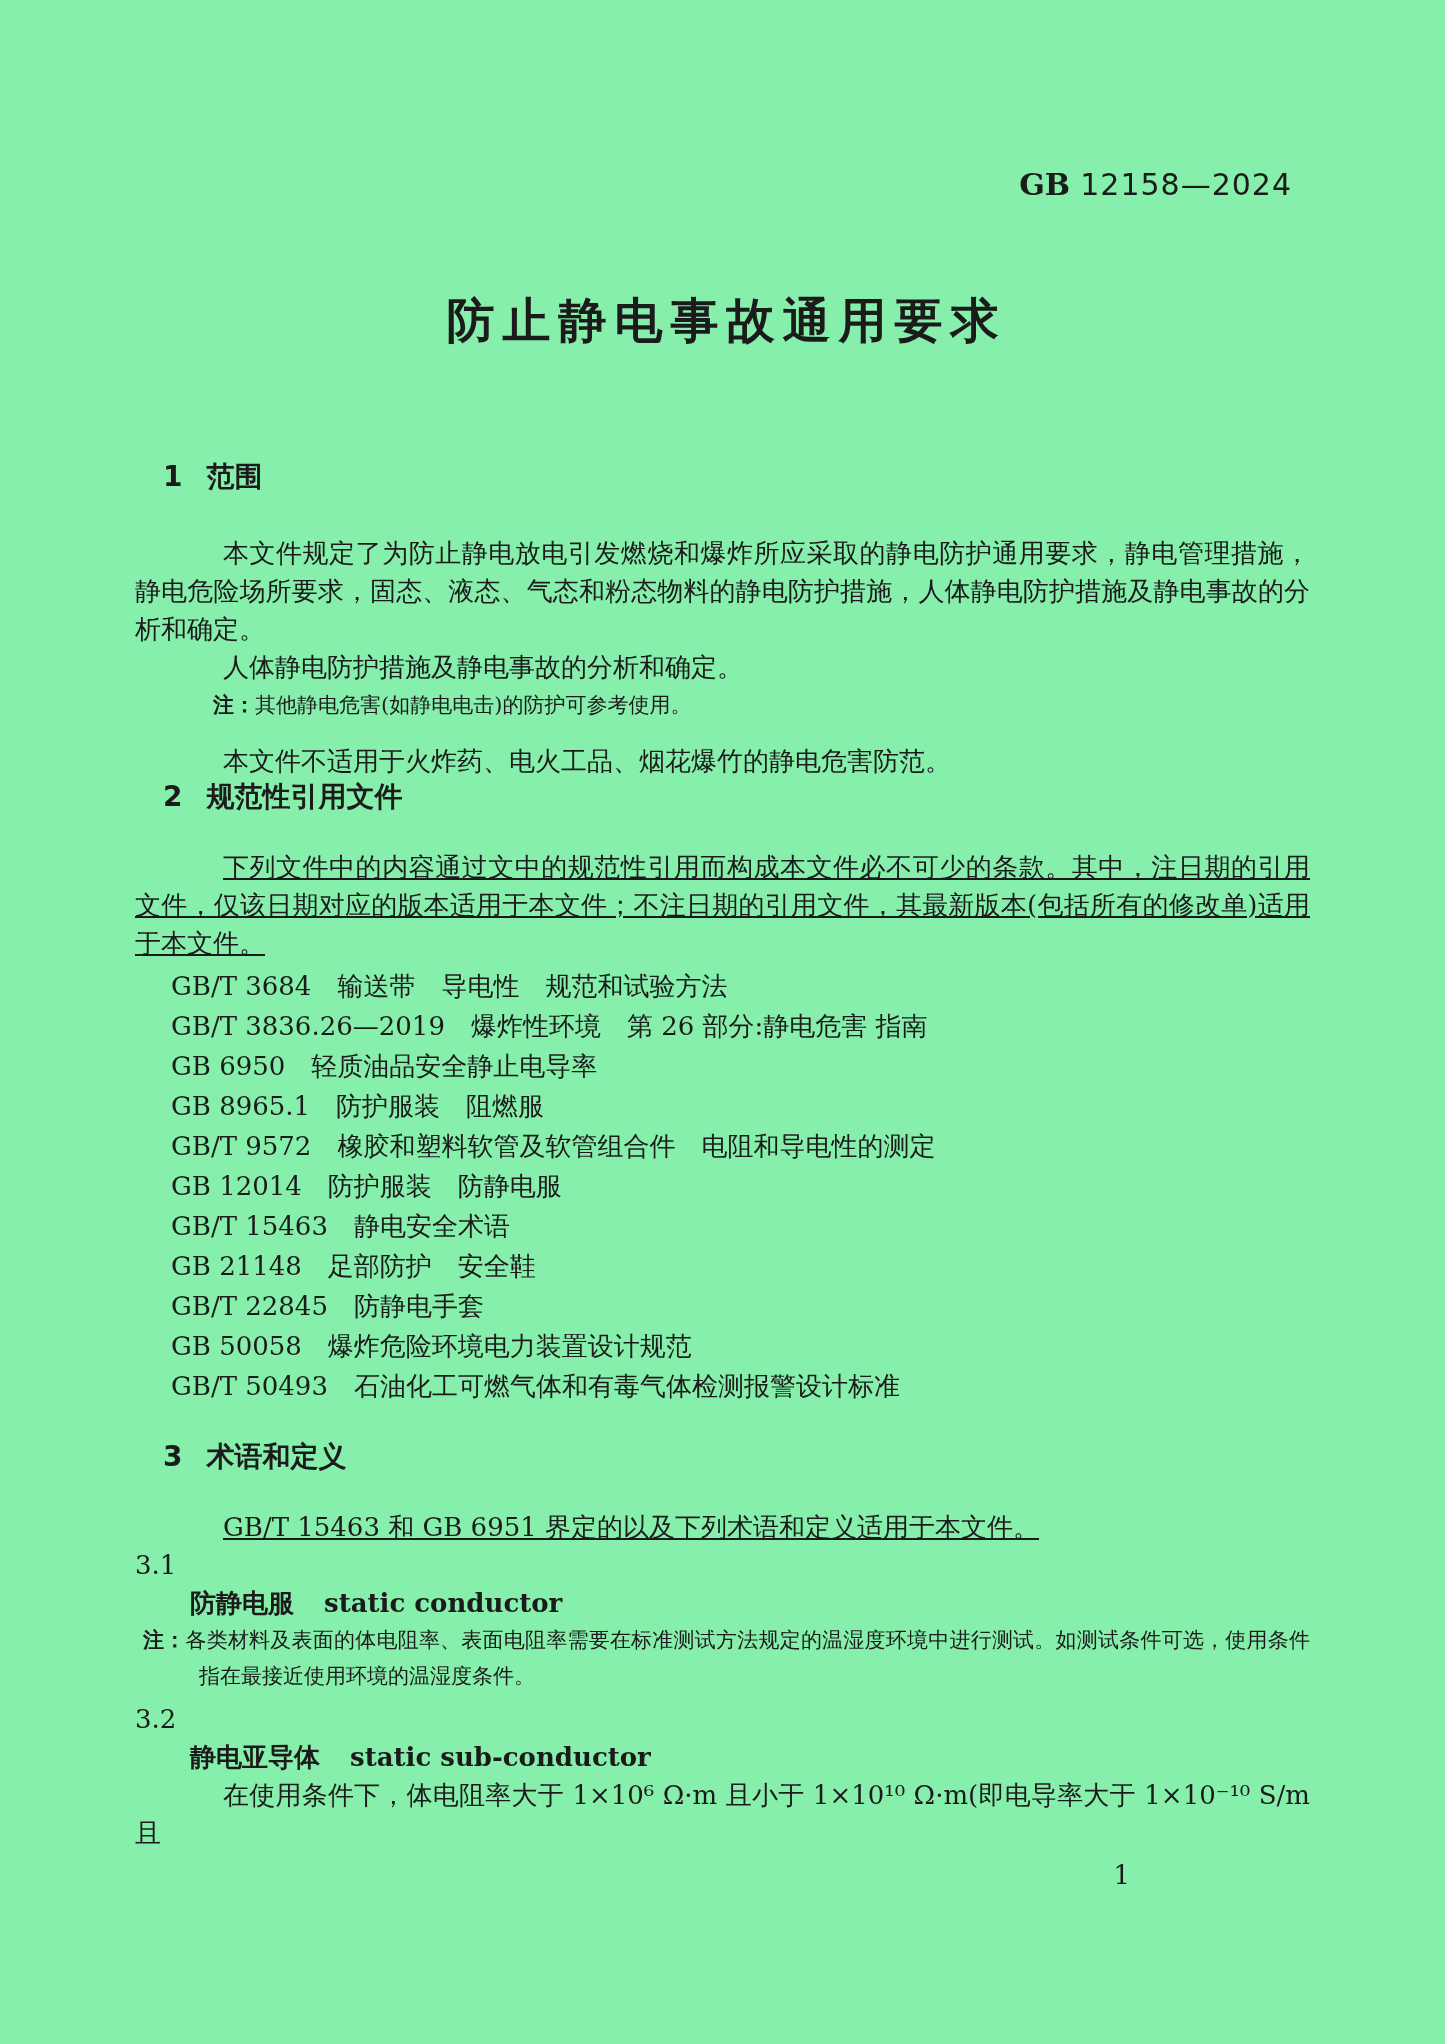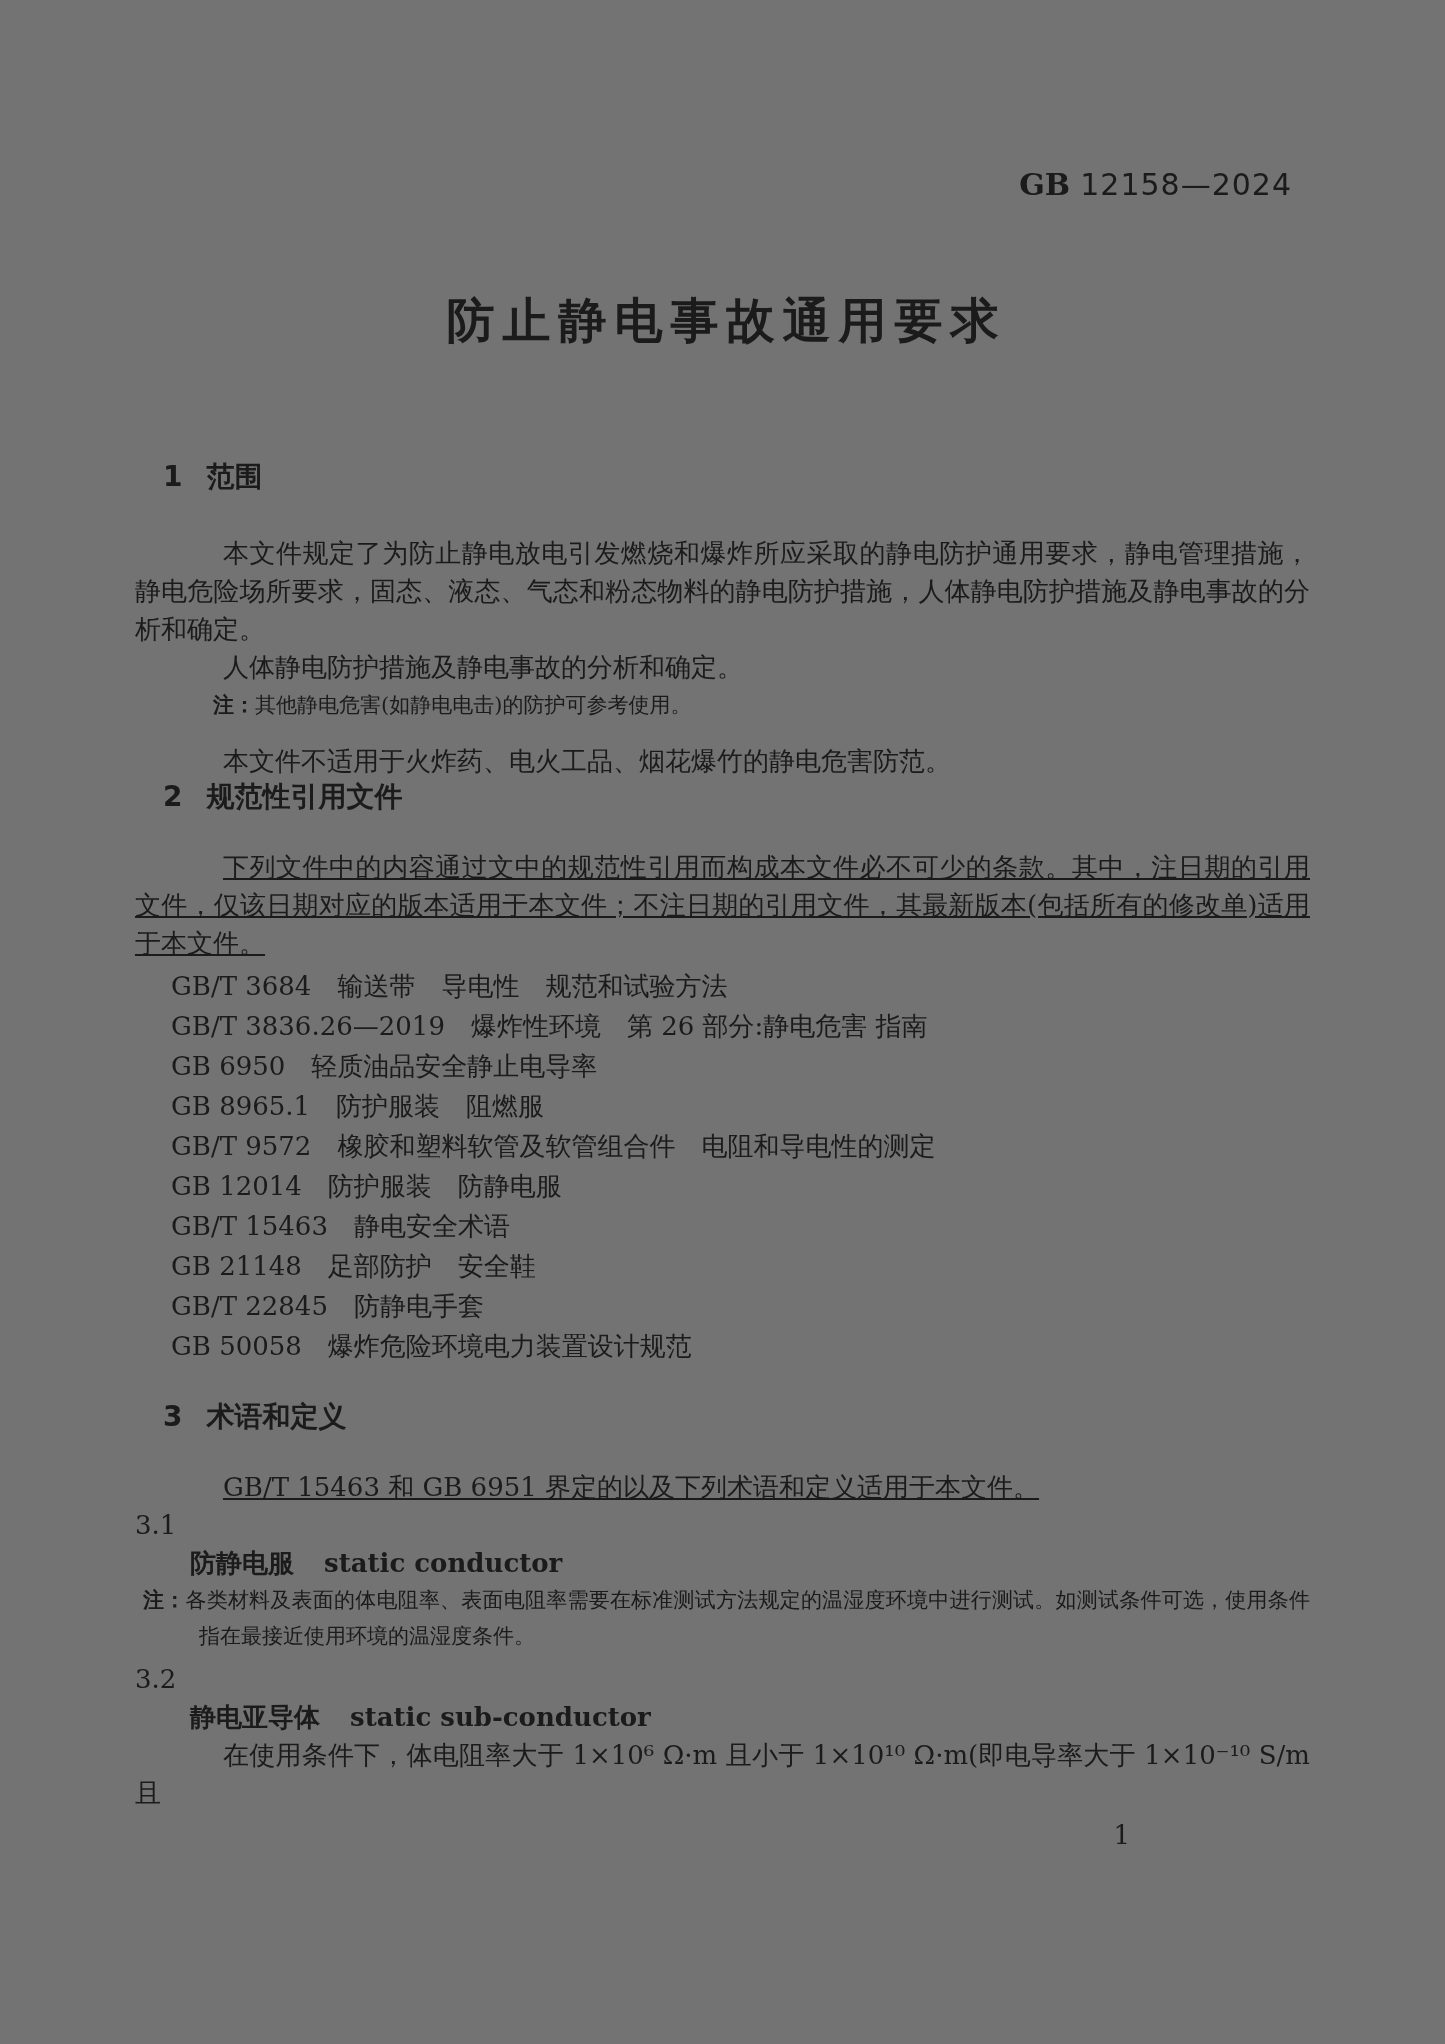--- a/index.html
+++ b/index.html
@@ -1,21 +1,21 @@
 <!DOCTYPE html>
 <html><head>
 <meta charset="utf-8">
 <style>
   html, body { margin: 0; padding: 0; background: #e9e9e9; }
   .page {
     position: relative;
     width: 1445px;
     height: 2044px;
     margin: 0 auto;
-    background: #737373;
+    background: #86efac;
     color: #1b1b1b;
     box-sizing: border-box;
     padding: 168px 135px 0 135px;
     font-family: "DejaVu Serif", "Liberation Serif", serif;
     font-size: 26px;
     line-height: 38px;
     overflow: hidden;
   }
   
   .doc-header {
@@ -147,20 +147,21 @@
     <div class="ref-item">GB/T 3684　输送带　导电性　规范和试验方法</div>
     <div class="ref-item">GB/T 3836.26—2019　爆炸性环境　第 26 部分:静电危害 指南</div>
     <div class="ref-item">GB 6950　轻质油品安全静止电导率</div>
     <div class="ref-item">GB 8965.1　防护服装　阻燃服</div>
     <div class="ref-item">GB/T 9572　橡胶和塑料软管及软管组合件　电阻和导电性的测定</div>
     <div class="ref-item">GB 12014　防护服装　防静电服</div>
     <div class="ref-item">GB/T 15463　静电安全术语</div>
     <div class="ref-item">GB 21148　足部防护　安全鞋</div>
     <div class="ref-item">GB/T 22845　防静电手套</div>
     <div class="ref-item">GB 50058　爆炸危险环境电力装置设计规范</div>
+    <div class="ref-item">GB/T 50493　石油化工可燃气体和有毒气体检测报警设计标准</div>
   </div>
 
   <div class="clause-heading h1-s3">
     <span class="h-num">3</span><span class="h-text">术语和定义</span>
   </div>
   <div class="para p-intro">GB/T 15463 和 GB 6951 界定的以及下列术语和定义适用于本文件。</div>
 
   <div class="term-number">3.1</div>
   <div class="term-head">
     <span class="term-zh">防静电服</span><span class="term-en">static conductor</span>

